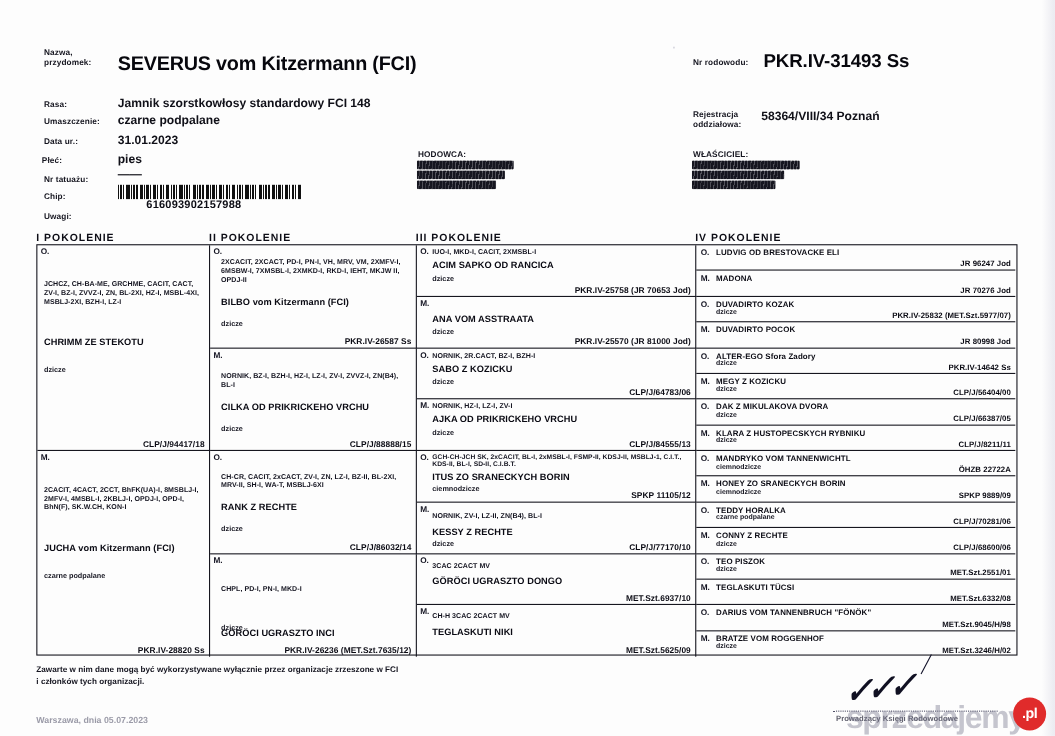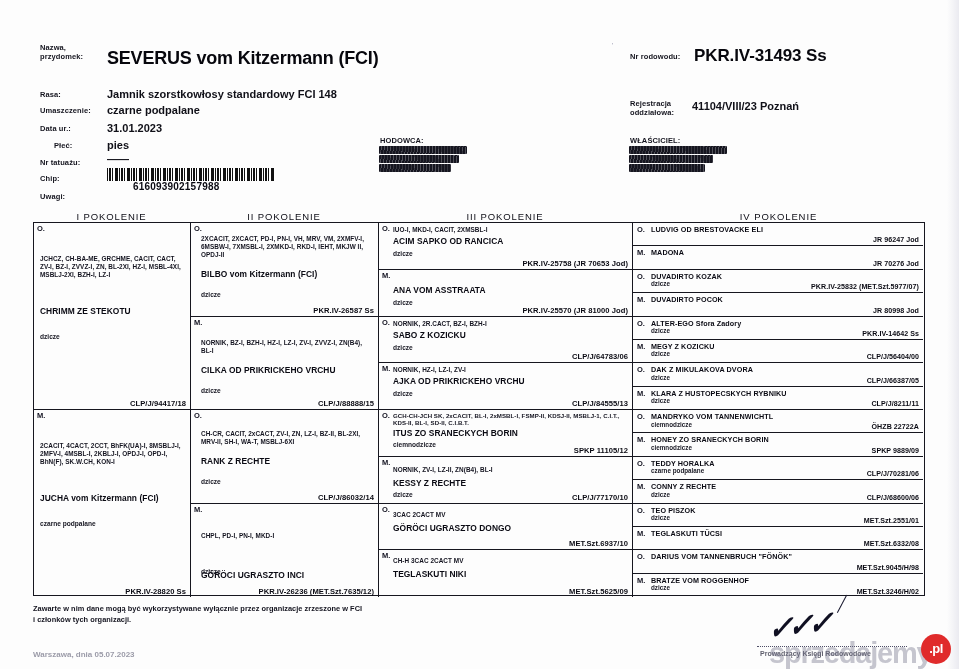--- a/index.html
+++ b/index.html
@@ -85,23 +85,23 @@
       repeating-linear-gradient(-86deg, rgba(25,25,35,.88) 0 1.5px, rgba(255,255,255,.1) 1.5px 3.2px),
       #23232e;
     border-radius: 1px;
   }
 
   
   .gen-head {
     position: absolute;
     top: 211px;
     font-size: 9.5px;
-    font-weight: normal;
+    font-weight: bold;
     letter-spacing: .9px;
-    text-align: center;
+    text-align: left;
     color: #0d0d16;
   }
   .ptable {
     position: absolute;
     left: 33px; top: 222px;
     width: 892px; height: 374px;
     border: 1.6px solid #16161f;
     box-sizing: border-box;
   }
   .cell {
@@ -284,21 +284,21 @@
 
   <div class="hdr-label" style="left:40px; top:90px;">Rasa:</div>
   <div class="hdr-value" style="left:107px; top:88px;">Jamnik szorstkowłosy standardowy FCI 148</div>
 
   <div class="hdr-label" style="left:40px; top:106px;">Umaszczenie:</div>
   <div class="hdr-value" style="left:107px; top:104px;">czarne podpalane</div>
 
   <div class="hdr-label" style="left:40px; top:124px;">Data ur.:</div>
   <div class="hdr-value" style="left:107px; top:122px;">31.01.2023</div>
 
-  <div class="hdr-label" style="left:54px; top:141px;">Płeć:</div>
+  <div class="hdr-label" style="left:38px; top:141px;">Płeć:</div>
   <div class="hdr-value" style="left:107px; top:139px;">pies</div>
 
   <div class="hdr-label" style="left:40px; top:158px;">Nr tatuażu:</div>
   <div class="hdr-value" style="left:107px; top:153px;">——</div>
 
   <div class="hdr-label" style="left:40px; top:174px;">Chip:</div>
   <div class="barcode"></div>
   <div class="barcode-num">616093902157988</div>
 
   <div class="hdr-label" style="left:40px; top:192px;">Uwagi:</div>
@@ -306,21 +306,21 @@
   <div class="hdr-label" style="left:380px; top:136px;">HODOWCA:</div>
   <div class="redact" style="left:379px; top:146px; width:88px; height:8px;"></div>
   <div class="redact" style="left:379px; top:155px; width:80px; height:8px;"></div>
   <div class="redact" style="left:379px; top:164px; width:72px; height:8px;"></div>
 
   <div class="hdr-label" style="left:630px; top:52px;">Nr rodowodu:</div>
   <div class="ped-no">PKR.IV-31493 Ss</div>
 
   <div class="hdr-label" style="left:630px; top:99px;">Rejestracja</div>
   <div class="hdr-label" style="left:630px; top:108px;">oddziałowa:</div>
-  <div class="hdr-value" style="left:692px; top:100px;">41104/VIII/23 Poznań</div>
+  <div class="hdr-value" style="left:692px; top:100px;">58364/VIII/34 Poznań</div>
 
   <div class="hdr-label" style="left:630px; top:136px;">WŁAŚCICIEL:</div>
   <div class="redact" style="left:629px; top:146px; width:98px; height:8px;"></div>
   <div class="redact" style="left:629px; top:155px; width:84px; height:8px;"></div>
   <div class="redact" style="left:629px; top:164px; width:76px; height:8px;"></div>
 
   <div class="gen-head" style="left:33px;  width:157px;">I  POKOLENIE</div>
   <div class="gen-head" style="left:190px; width:188px;">II  POKOLENIE</div>
   <div class="gen-head" style="left:378px; width:254px;">III  POKOLENIE</div>
   <div class="gen-head" style="left:632px; width:293px;">IV  POKOLENIE</div>

